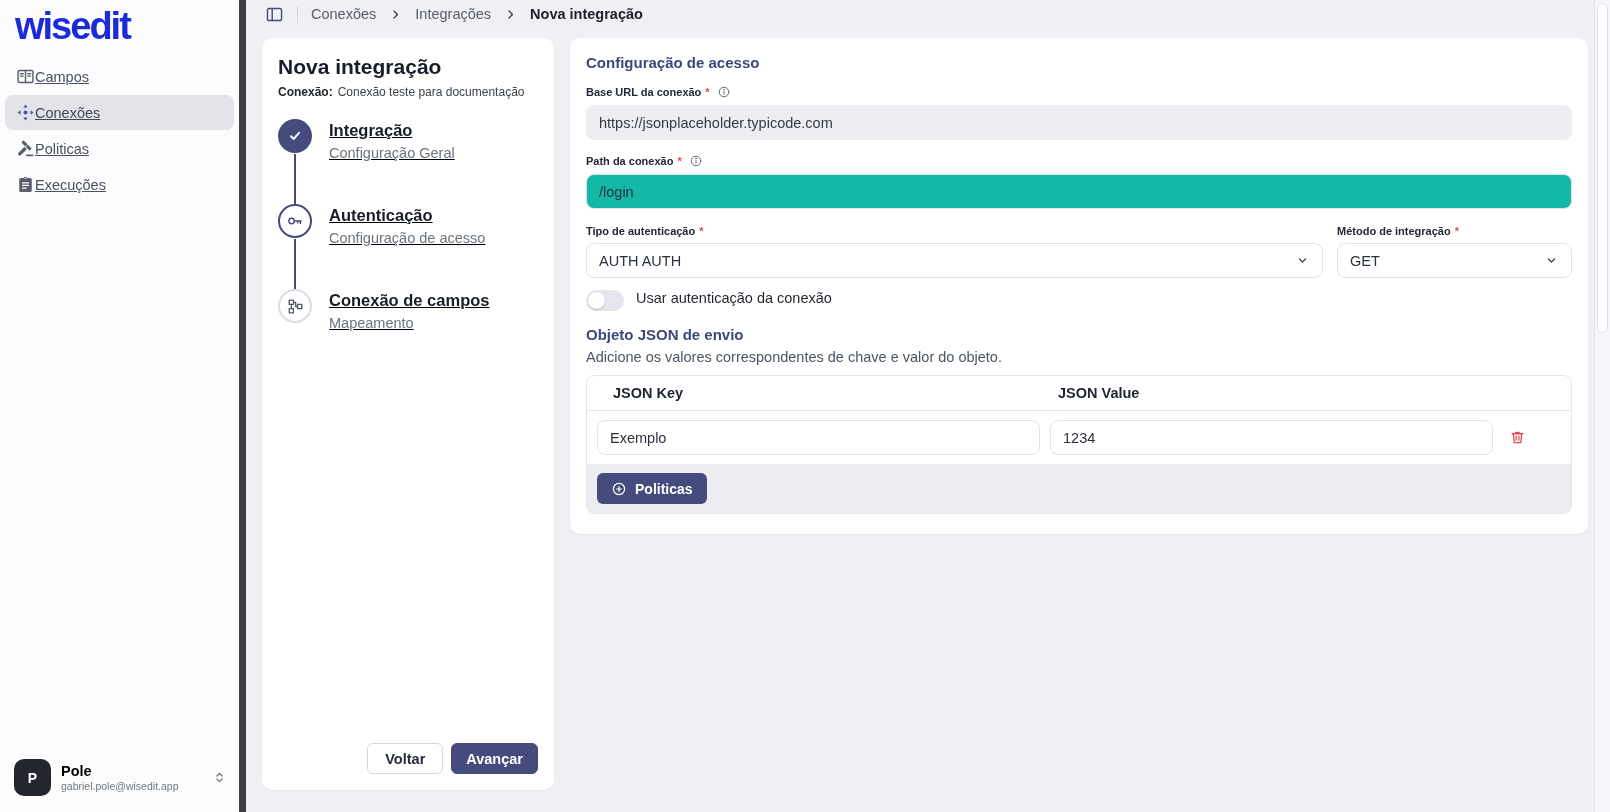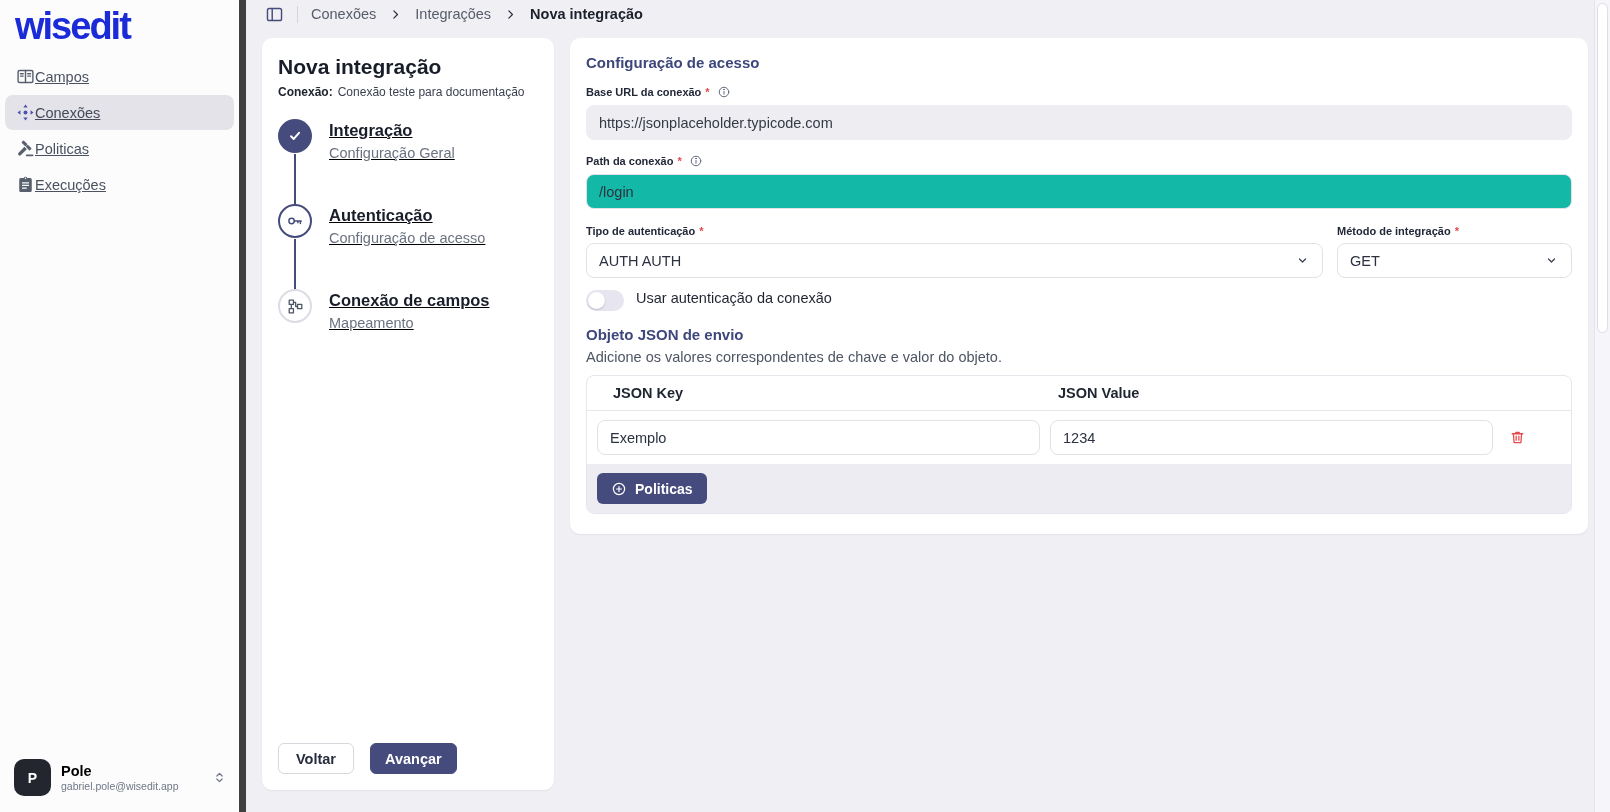--- a/index.html
+++ b/index.html
@@ -49,21 +49,21 @@
   .step:last-child { padding-bottom:0; }
   .step:not(:last-child)::after { content:""; position:absolute; left:16px; top:35px; bottom:-1px;
                                   width:2px; background:#454b7c; }
   .step-circle { width:34px; height:34px; border-radius:50%; flex:none; display:flex;
                  align-items:center; justify-content:center; position:relative; z-index:1; background:#fff; }
   .step-circle.done { background:#454b7c; }
   .step-circle.current { border:2px solid #454b7c; color:#454b7c; }
   .step-circle.upcoming { border:2px solid #dddce4; color:#4b5563; }
   .step-title { font-size:16.5px; font-weight:700; color:#181d29; line-height:21px; margin-top:1px; }
   .step-sub { font-size:14.5px; color:#6b7280; line-height:19px; margin-top:3px; }
-  .wizard-footer { margin-top:auto; display:flex; gap:16px; }
+  .wizard-footer { margin-top:auto; display:flex; justify-content:flex-end; gap:8px; }
   .btn { height:31px; border-radius:6px; font-family:inherit; font-size:14.5px; font-weight:700;
          cursor:pointer; display:inline-flex; align-items:center; }
   .btn-outline { background:#fff; border:1px solid #d8d7de; color:#272d3e; padding:0 17px; }
   .btn-primary { background:#454b7c; border:1px solid #454b7c; color:#fff; padding:0 14px; }
 
   
   .form-heading { font-size:15px; font-weight:700; color:#3d477b; margin-bottom:14px; }
   .field-label { display:flex; align-items:center; gap:4px; font-size:11px; font-weight:700;
                  color:#232838; margin-bottom:6px; }
   .req { color:#e5484d; font-weight:700; }

